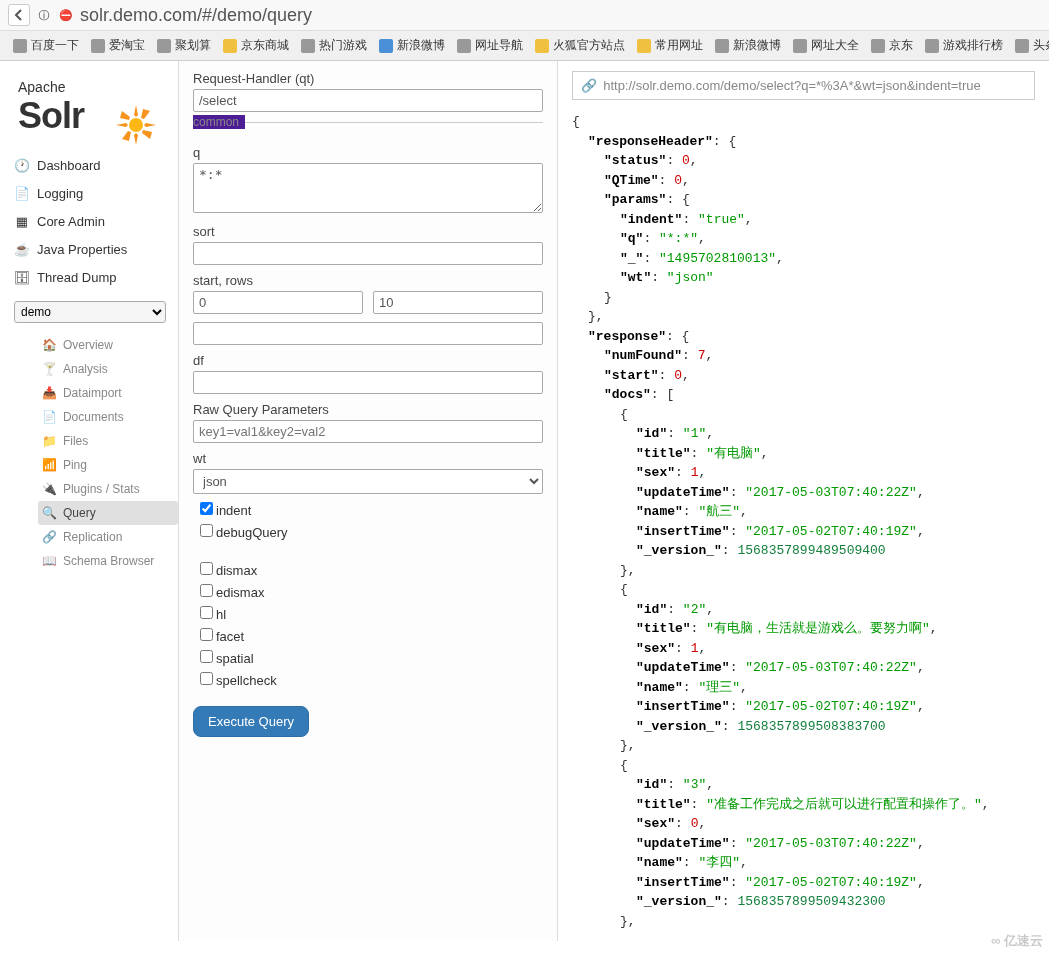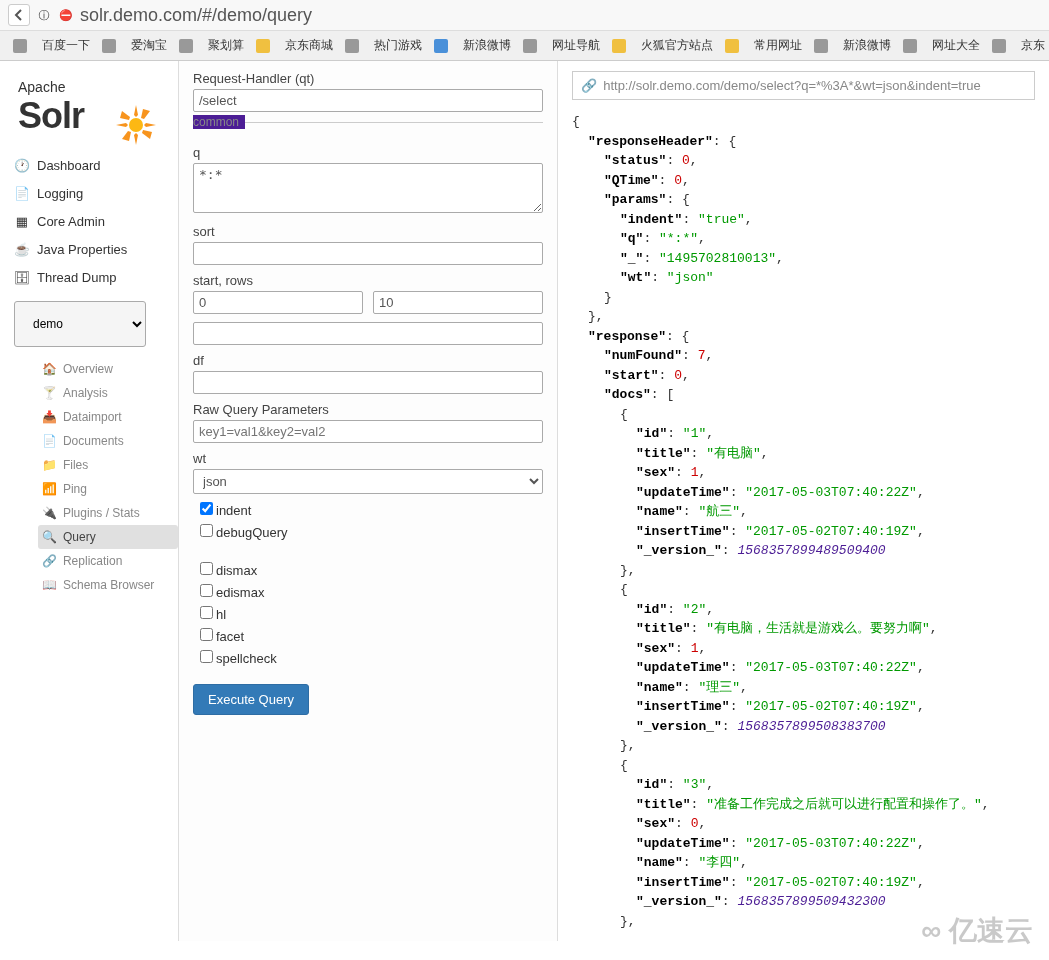--- a/index.html
+++ b/index.html
@@ -3,65 +3,65 @@
 <meta charset="utf-8">
 <style>
 * { box-sizing: border-box; margin: 0; padding: 0; }
 body { font-family: Arial, sans-serif; font-size: 13px; color: #333; background: #fff; width: 1049px; }
 .browser-chrome { border-bottom: 1px solid #ccc; }
 .url-bar { display: flex; align-items: center; padding: 4px 8px; gap: 6px; border-bottom: 1px solid #ddd; background: #f8f8f8; }
 .url-bar .back-btn { width: 22px; height: 22px; border: 1px solid #ccc; border-radius: 3px; display: flex; align-items: center; justify-content: center; background: #fff; cursor: pointer; }
 .url-bar .icon { width: 16px; height: 16px; display: inline-flex; align-items: center; justify-content: center; font-size: 11px; }
 .url-input { flex: 1; display: flex; align-items: center; gap: 4px; font-size: 18px; color: #555; }
 .bookmarks-bar { display: flex; align-items: center; gap: 2px; padding: 4px 8px; background: #f0f0f0; overflow: hidden; white-space: nowrap; }
-.bookmark-item { display: flex; align-items: center; gap: 15px; padding: 2px 5px; font-size: 12px; color: #333; cursor: pointer; }
+.bookmark-item { display: flex; align-items: center; gap: 4px; padding: 2px 5px; font-size: 12px; color: #333; cursor: pointer; }
 .bookmark-item .bicon { width: 14px; height: 14px; background: #999; border-radius: 2px; display: inline-block; }
 .bookmark-item .bicon.blue { background: #4a90d9; }
 .bookmark-item .bicon.yellow { background: #f0c040; }
 .main-container { display: flex; }
 .sidebar { width: 178px; padding: 8px 0 0 0; }
 .logo-block { padding: 10px 18px 14px; }
 .logo-block .apache { font-size: 14px; color: #333; }
 .logo-block .solr { font-size: 36px; font-weight: bold; letter-spacing: -1px; }
 .logo-block svg { float: right; margin-top: -36px; }
 .nav-list { list-style: none; padding: 0 8px 10px; }
 .nav-item { display: flex; align-items: center; gap: 7px; padding: 6px 6px; cursor: pointer; color: #333; }
 .nav-item .nicon { width: 16px; height: 16px; display: inline-flex; align-items: center; justify-content: center; }
-.core-select { width: 132px; margin: 0 14px 10px; padding: 14px; border: 1px solid #aaa; border-radius: 3px; font-size: 12px; background: #f5f5f5; }
+.core-select { width: 152px; margin: 0 14px 10px; padding: 2px; border: 1px solid #aaa; border-radius: 3px; font-size: 12px; background: #f5f5f5; }
 .core-nav { list-style: none; padding: 0 0 10px 38px; }
 .core-nav-item { display: flex; align-items: center; gap: 6px; padding: 5px 4px; font-size: 12px; color: #888; cursor: pointer; }
 .core-nav-item.active { background: #e0e0e0; border-radius: 3px; color: #444; }
 .query-form { width: 380px; border-left: 1px solid #ddd; border-right: 1px solid #ddd; padding: 10px 14px; background: #fdfdfd; }
 .form-group { margin-bottom: 8px; }
 .form-group label { display: block; font-size: 13px; color: #444; margin-bottom: 3px; }
 .form-group input[type=text], .form-group textarea, .form-group select { width: 100%; padding: 3px 5px; border: 1px solid #aaa; border-radius: 2px; font-size: 13px; color: #555; background: #fff; }
 .form-group textarea { height: 50px; resize: both; }
 .fieldset-label { font-size: 12px; color: #888; border-top: 1px solid #ccc; margin: 10px 0 8px; position: relative; }
 .fieldset-label span { background: #4c1d95; position: relative; top: -8px; padding: 0 6px 0 0; }
 .fq-row { display: flex; align-items: center; gap: 6px; }
 .fq-row input { flex: 1; }
 .btn-minus { width: 18px; height: 18px; background: #d9534f; color: #fff; border-radius: 3px; display: flex; align-items: center; justify-content: center; cursor: pointer; font-weight: bold; }
 .btn-plus { width: 18px; height: 18px; background: #5cb85c; color: #fff; border-radius: 3px; display: flex; align-items: center; justify-content: center; cursor: pointer; font-weight: bold; }
 .row-pair { display: flex; gap: 10px; }
 .row-pair input { width: 170px; }
 .chk-row { margin: 6px 7px; }
 .chk-row label { display: inline; margin-left: 3px; }
-.execute-btn { margin-top: 12px; padding: 7px 14px; background: #337ab7; color: #fff; border: 1px solid #2e6da4; border-radius: 3px; cursor: pointer; font-size: 13px; }
+.execute-btn { margin-top: 12px; padding: 7px 14px; background: #337ab7; color: #fff; border: 1px solid #2e6da4; border-radius: 8px; cursor: pointer; font-size: 13px; }
 .response-panel { flex: 1; padding: 10px 14px; font-family: "Courier New", monospace; font-size: 13px; }
 .response-url { border: 1px solid #ccc; padding: 6px 8px; margin-bottom: 12px; color: #888; font-size: 13px; display: flex; align-items: center; gap: 6px; overflow: hidden; white-space: nowrap; font-family: Arial, sans-serif; }
 .json-view { line-height: 1.5; }
 .json-key { font-weight: bold; color: #000; }
 .json-str { color: #090; }
 .json-num { color: #c00; }
-.json-ver { color: #4c1d95; font-style: italic; }
+.json-ver { color: #15803d; }
 .indent1 { margin-left: 16px; }
 .indent2 { margin-left: 32px; }
 .indent3 { margin-left: 48px; }
 .indent4 { margin-left: 64px; }
-.watermark { position: fixed; right: 16px; bottom: 10px; opacity: 0.45; font-size: 28px; color: #888; font-weight: bold; }
+.watermark { position: fixed; right: 6px; bottom: 10px; opacity: 0.45; font-size: 13px; color: #888; font-weight: bold; }
 </style>
 </head>
 <body>
 
 <div class="browser-chrome">
   <div class="url-bar">
     <div class="back-btn">
       <svg width="14" height="14" viewBox="0 0 14 14">
           <path d="M9 2 L4 7 L9 12" stroke="#555" stroke-width="2" fill="none"></path>
         </svg>
@@ -255,20 +255,21 @@
       <label>wt</label>
       <select><option>json</option></select>
     </div>
     <div class="chk-row"><input type="checkbox" checked="" style=""><label>indent</label></div>
     <div class="chk-row"><input type="checkbox" style=""><label>debugQuery</label></div>
     <div style="height:10px"></div>
     <div class="chk-row"><input type="checkbox" style=""><label>dismax</label></div>
     <div class="chk-row"><input type="checkbox" style=""><label>edismax</label></div>
     <div class="chk-row"><input type="checkbox" style=""><label>hl</label></div>
     <div class="chk-row"><input type="checkbox" style=""><label>facet</label></div>
+    <div class="chk-row"><input type="checkbox" style=""><label>spatial</label></div>
     <div class="chk-row"><input type="checkbox" style=""><label>spellcheck</label></div>
     <button class="execute-btn">Execute Query</button>
   </div>
 
   <div class="response-panel">
     <div class="response-url">
       <span>🔗</span>
       <span>http://solr.demo.com/demo/select?q=*%3A*&amp;wt=json&amp;indent=true</span>
     </div>
     <div class="json-view" id="json-view">

